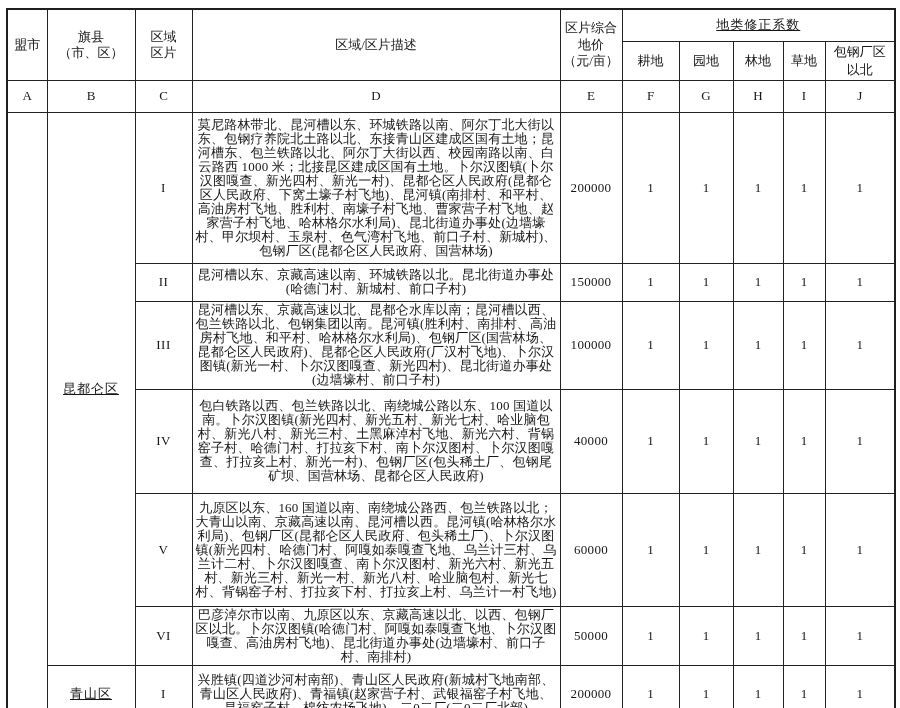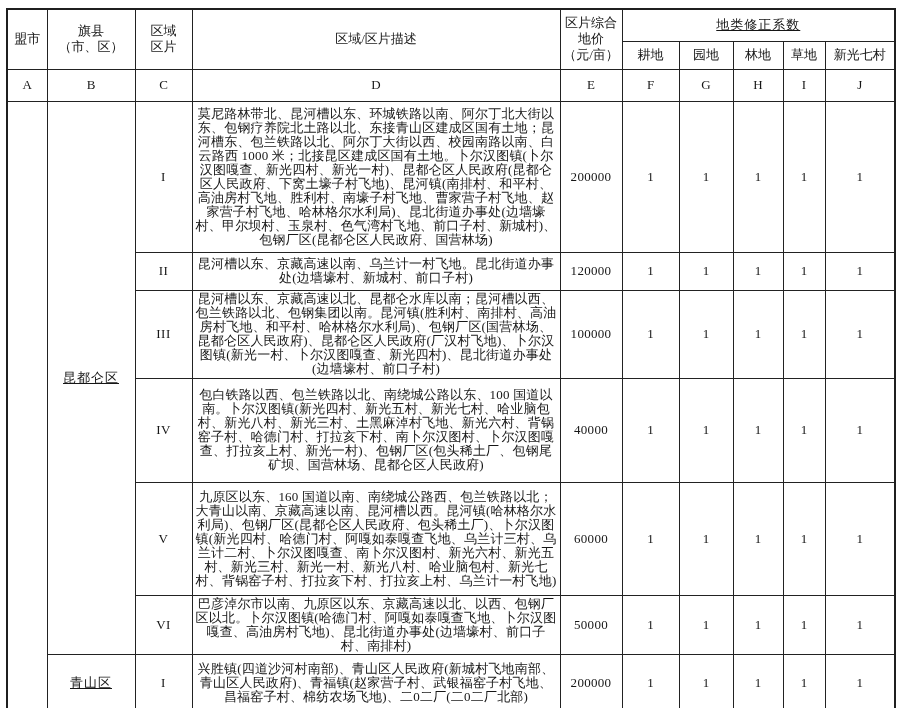--- a/index.html
+++ b/index.html
@@ -93,21 +93,21 @@
         <th rowspan="2" class="pre">区片综合
 地价
 （元/亩）</th>
         <th colspan="5" class="group-header">地类修正系数</th>
       </tr>
       <tr class="header-row-2">
         <th>耕地</th>
         <th>园地</th>
         <th>林地</th>
         <th>草地</th>
-        <th>新光七村</th>
+        <th>包钢厂区以北</th>
       </tr>
       <tr class="letter-row">
         <th class="letter-cell">A</th>
         <th class="letter-cell">B</th>
         <th class="letter-cell">C</th>
         <th class="letter-cell">D</th>
         <th class="letter-cell">E</th>
         <th class="letter-cell">F</th>
         <th class="letter-cell">G</th>
         <th class="letter-cell">H</th>
@@ -123,22 +123,22 @@
         <td class="desc-cell">莫尼路林带北、昆河槽以东、环城铁路以南、阿尔丁北大街以东、包钢疗养院北土路以北、东接青山区建成区国有土地；昆河槽东、包兰铁路以北、阿尔丁大街以西、校园南路以南、白云路西 1000 米；北接昆区建成区国有土地。卜尔汉图镇(卜尔汉图嘎查、新光四村、新光一村)、昆都仑区人民政府(昆都仑区人民政府、下窝土壕子村飞地)、昆河镇(南排村、和平村、高油房村飞地、胜利村、南壕子村飞地、曹家营子村飞地、赵家营子村飞地、哈林格尔水利局)、昆北街道办事处(边墙壕村、甲尔坝村、玉泉村、色气湾村飞地、前口子村、新城村)、包钢厂区(昆都仑区人民政府、国营林场)</td>
         <td class="price-cell">200000</td>
         <td class="coef-cell">1</td>
         <td class="coef-cell">1</td>
         <td class="coef-cell">1</td>
         <td class="coef-cell">1</td>
         <td class="coef-cell">1</td>
       </tr>
       <tr class="row-2">
         <td class="zone-cell">II</td>
-        <td class="desc-cell">昆河槽以东、京藏高速以南、乌兰计一村飞地。昆北街道办事处(边墙壕村、新城村、前口子村)</td>
-        <td class="price-cell">120000</td>
+        <td class="desc-cell">昆河槽以东、京藏高速以南、环城铁路以北。昆北街道办事处(哈德门村、新城村、前口子村)</td>
+        <td class="price-cell">150000</td>
         <td class="coef-cell">1</td>
         <td class="coef-cell">1</td>
         <td class="coef-cell">1</td>
         <td class="coef-cell">1</td>
         <td class="coef-cell">1</td>
       </tr>
       <tr class="row-3">
         <td class="zone-cell">III</td>
         <td class="desc-cell">昆河槽以东、京藏高速以北、昆都仑水库以南；昆河槽以西、包兰铁路以北、包钢集团以南。昆河镇(胜利村、南排村、高油房村飞地、和平村、哈林格尔水利局)、包钢厂区(国营林场、昆都仑区人民政府)、昆都仑区人民政府(厂汉村飞地)、卜尔汉图镇(新光一村、卜尔汉图嘎查、新光四村)、昆北街道办事处(边墙壕村、前口子村)</td>
         <td class="price-cell">100000</td>

